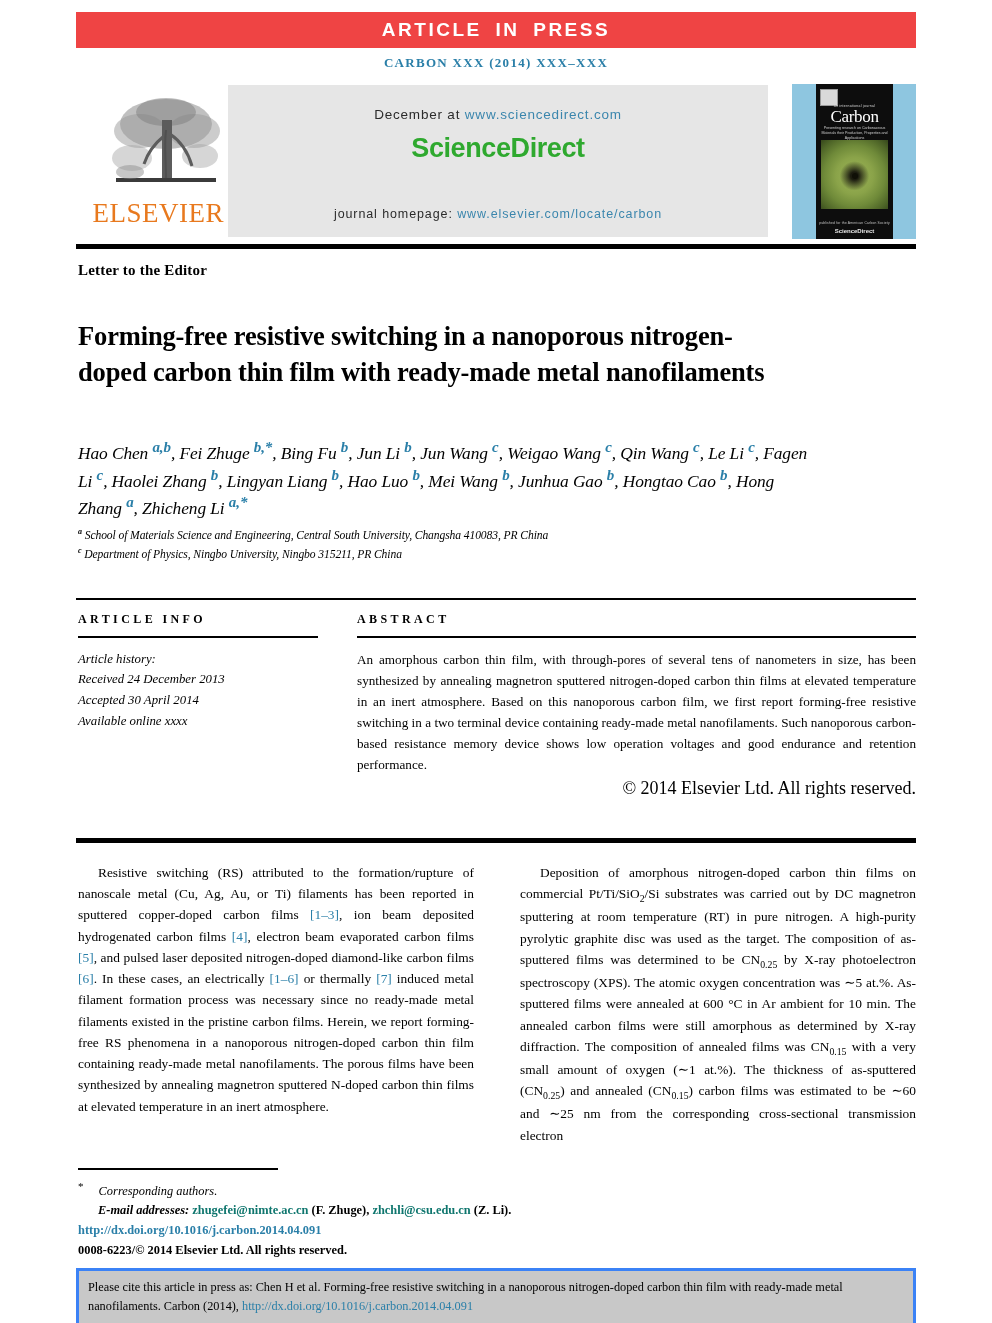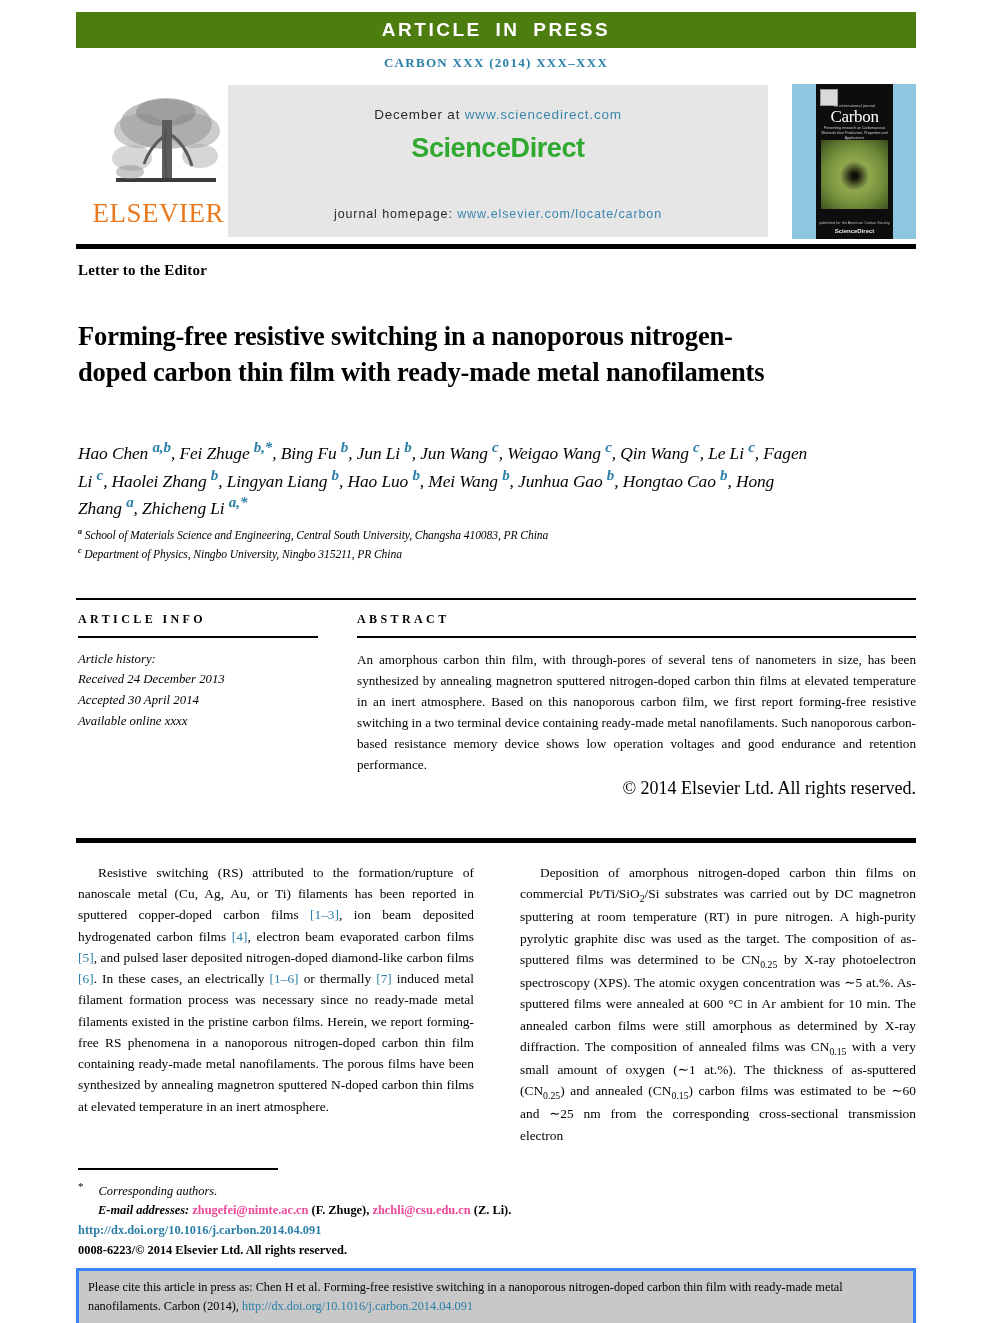--- a/index.html
+++ b/index.html
@@ -21,21 +21,21 @@
     box-sizing: border-box;
   }
 
   
   .aip-band {
     position: absolute;
     left: 76px;
     top: 12px;
     width: 840px;
     height: 36px;
-    background: #4d7c0f;
+    background: #ef4444;
     display: flex;
     align-items: center;
     justify-content: center;
   }
   .aip-text {
     font-family: "Liberation Sans", sans-serif;
     font-weight: bold;
     font-size: 19px;
     letter-spacing: 2.5px;
     color: #ffffff;
@@ -361,21 +361,21 @@
     top: 1178px;
     width: 520px;
     font-family: "Liberation Serif", serif;
     font-size: 12.4px;
     line-height: 1.52;
   }
   .foot .star { font-size: 11px; vertical-align: super; }
   .foot-corr { font-style: italic; padding-left: 12px; }
   .foot-mail { padding-left: 20px; font-weight: bold; }
   .foot-mail .lbl { font-style: italic; font-weight: bold; }
-  .foot-mail a, .link { color: #ec4899; text-decoration: none; }
+  .foot-mail a, .link { color: #0f766e; text-decoration: none; }
   .foot-doi { color: #2a7fa8; font-weight: bold; margin-top: 1px; }
   .foot-issn { font-weight: bold; margin-top: 1px; }
 
   
   .cite-box {
     position: absolute;
     left: 76px;
     top: 1268px;
     width: 840px;
     box-sizing: border-box;

